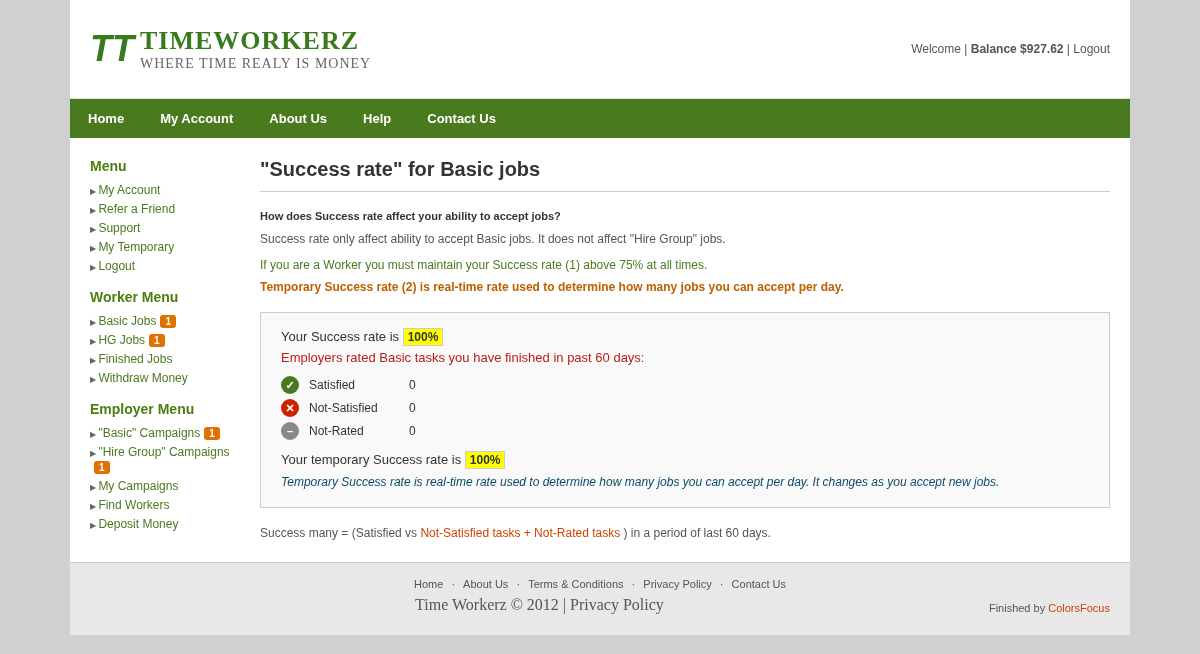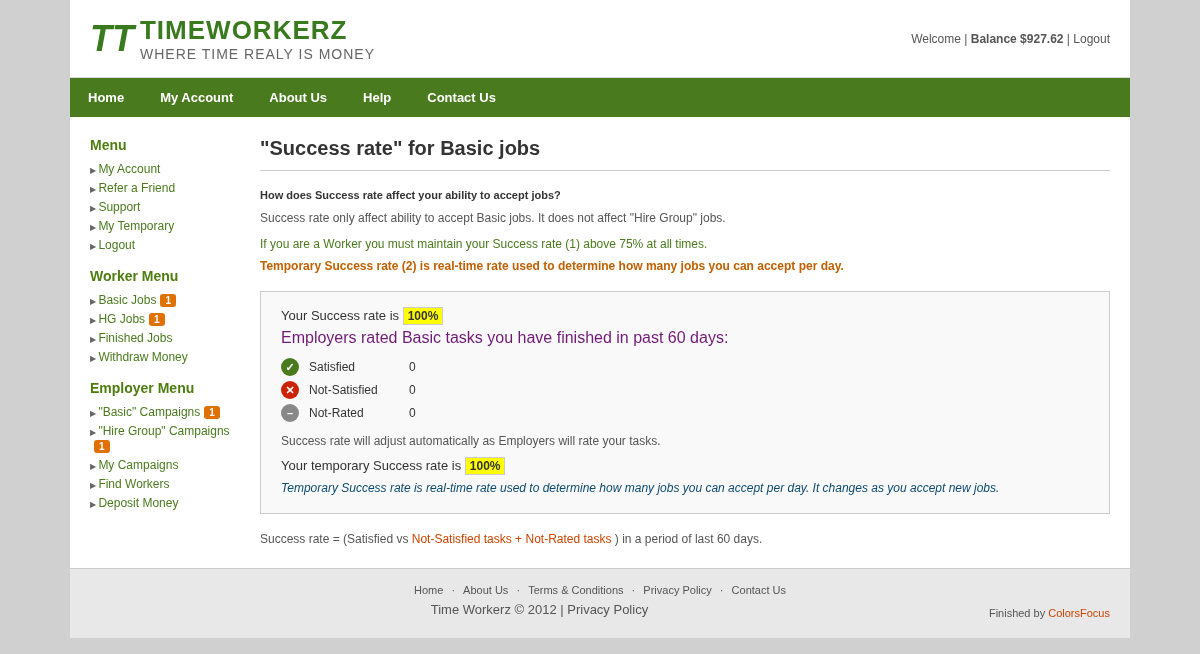--- a/index.html
+++ b/index.html
@@ -1,24 +1,24 @@
 <!DOCTYPE html>
 <html><head>
   <meta charset="utf-8">
   <style>
     * { margin: 0; padding: 0; box-sizing: border-box; }
     body { font-family: Arial, sans-serif; font-size: 13px; background: #d0d0d0; color: #333; }
 
     #wrapper { max-width: 1060px; margin: 0 auto; background: #fff; }
 
     
-    #header { background: #fff; padding: 15px 20px; display: flex; justify-content: space-between; align-items: center; border-bottom: 1px solid #ddd; }
+    #header { background: #fff; padding: 26px 20px; display: flex; justify-content: space-between; align-items: center; border-bottom: 1px solid #ddd; }
     #logo { display: flex; align-items: center; }
     #logo-icon { font-size: 36px; font-weight: 900; color: #3a7a1e; margin-right: 6px; font-style: italic; }
-    #logo-text-block { display: flex; flex-direction: column; }
+    #logo-text-block { display: flex; flex-direction: column; font-family: Liberation Serif, serif; }
     #logo-name { font-size: 26px; font-weight: 900; color: #3a7a1e; letter-spacing: 1px; }
     #logo-tagline { font-size: 14px; color: #666; letter-spacing: 1px; text-transform: uppercase; }
     #header-right { font-size: 12px; color: #555; }
     #header-right a { color: #555; text-decoration: none; }
 
     
     #nav { background: #4a7a1e; padding: 0; }
     #nav ul { list-style: none; display: flex; }
     #nav ul li a { display: block; padding: 12px 18px; color: #fff; text-decoration: none; font-size: 13px; font-weight: bold; }
     #nav ul li a:hover, #nav ul li a.active { background: #3a6a10; }
@@ -43,21 +43,21 @@
 
     .section-heading { font-size: 11px; font-weight: bold; color: #333; margin-bottom: 8px; }
     .info-text { font-size: 12px; color: #555; margin-bottom: 8px; line-height: 1.5; }
     .info-text-green { font-size: 12px; color: #4a7a1e; margin-bottom: 4px; line-height: 1.5; }
     .info-text-orange { font-size: 12px; color: #c06000; margin-bottom: 16px; line-height: 1.5; font-weight: bold; }
 
     
     .rate-box { border: 1px solid #ccc; background: #f9f9f9; padding: 16px 20px; margin-bottom: 16px; }
     .rate-box-title { font-size: 13px; color: #333; margin-bottom: 6px; }
     .rate-highlight { background: #ffff00; border: 1px solid #ccc; padding: 1px 4px; font-weight: bold; font-size: 12px; }
-    .rate-sub { font-size: 16px; color: #701a75; margin-bottom: 11px; }
+    .rate-sub { font-size: 13px; color: #b91c1c; margin-bottom: 11px; }
 
     .rating-table { margin: 8px 0 12px 0; }
     .rating-row { display: flex; align-items: center; margin-bottom: 5px; gap: 10px; }
     .rating-icon { width: 18px; height: 18px; border-radius: 50%; display: flex; align-items: center; justify-content: center; font-size: 11px; font-weight: bold; }
     .icon-satisfied { background: #4a7a1e; color: #fff; }
     .icon-not-satisfied { background: #cc2200; color: #fff; }
     .icon-not-rated { background: #888; color: #fff; }
     .rating-label { font-size: 12px; color: #333; width: 90px; }
     .rating-value { font-size: 12px; color: #333; }
 
@@ -67,21 +67,21 @@
     .temp-rate-desc { font-size: 12px; color: #0c4a6e; line-height: 1.5; font-style: italic; }
 
     .formula-text { font-size: 12px; color: #555; margin-top: 10px; line-height: 1.5; }
     .formula-highlight { color: #cc4400; }
 
     
     #footer { background: #e8e8e8; border-top: 1px solid #ccc; padding: 15px 20px; text-align: center; }
     .footer-links { font-size: 11px; color: #555; margin-bottom: 6px; }
     .footer-links a { color: #555; text-decoration: none; }
     .footer-links span { margin: 0 5px; }
-    .footer-copy { font-size: 13px; color: #555; margin-bottom: 6px; }
+    .footer-copy { font-size: 16px; color: #555; margin-bottom: 6px; font-family: Liberation Serif, serif; }
     .footer-powered { font-size: 11px; color: #555; text-align: right; }
     .footer-powered a { color: #cc4400; text-decoration: none; }
     .footer-bottom { display: flex; justify-content: space-between; align-items: center; }
   </style>
 </head>
 <body>
 
 <div id="wrapper">
 
   <div id="header">
@@ -176,31 +176,30 @@
             <span class="rating-label">Not-Satisfied</span>
             <span class="rating-value">0</span>
           </div>
           <div class="rating-row">
             <div class="rating-icon icon-not-rated">–</div>
             <span class="rating-label">Not-Rated</span>
             <span class="rating-value">0</span>
           </div>
         </div>
 
-        <p class="auto-adjust">Success rate will adjust automatically as Employers will rate your tasks.</p>
 
         <p class="temp-rate-title">
           <span>Your temporary Success rate is</span>
           <span class="rate-highlight">100%</span>
         </p>
         <p class="temp-rate-desc">Temporary Success rate is real-time rate used to determine how many jobs you can accept per day. It changes as you accept new jobs.</p>
       </div>
 
       <p class="formula-text">
-        <span>Success rate = (Satisfied vs</span>
+        <span>Success many = (Satisfied vs</span>
         <span class="formula-highlight">Not-Satisfied tasks + Not-Rated tasks</span>
         <span>) in a period of last 60 days.</span>
       </p>
     </div>
   </div>
 
   <div id="footer">
     <div class="footer-links">
       <a href="#">Home</a>
       <span> · </span>

